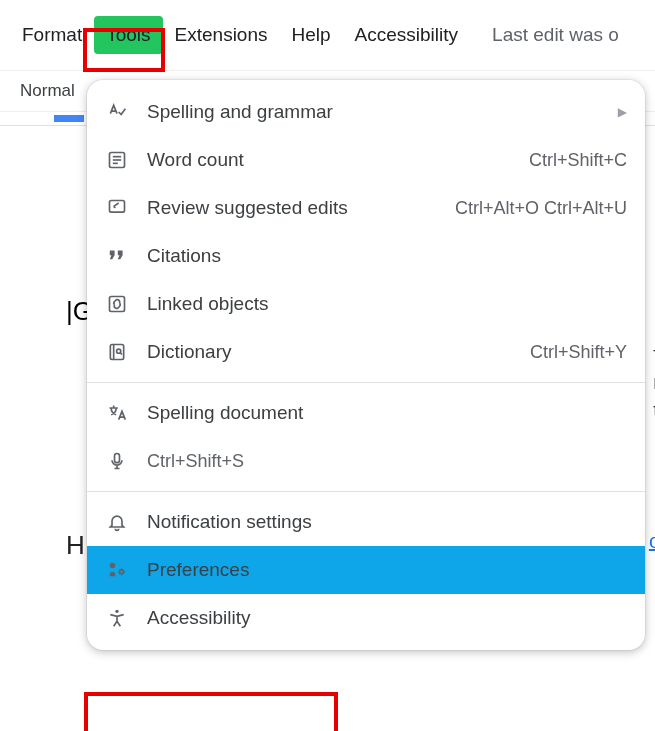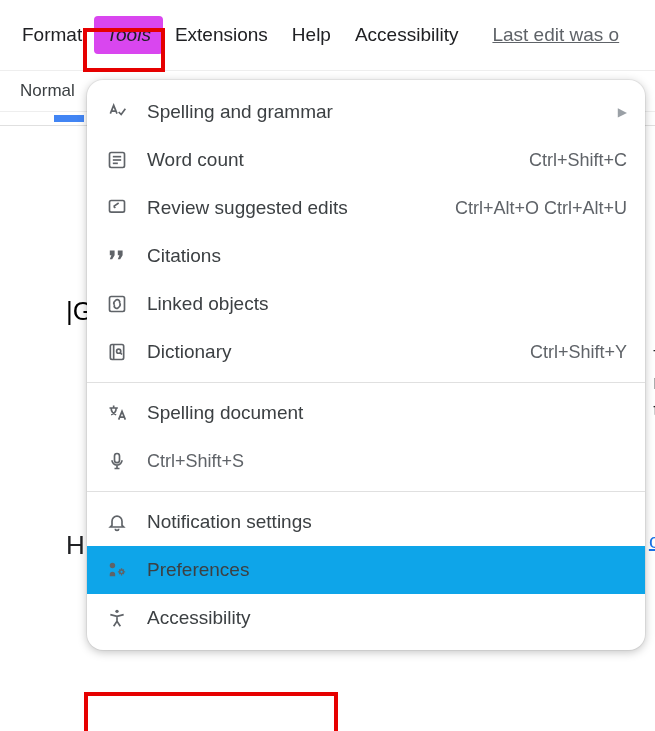--- a/index.html
+++ b/index.html
@@ -20,37 +20,35 @@
       position: relative;
     }
     .menu-item {
       font-size: 19px;
       color: #202124;
       padding: 8px 12px;
       cursor: pointer;
       border-radius: 4px;
     }
     .menu-item.active {
-      background: #d946ef;
-      font-style: italic;
+      background: #22c55e;
     }
     .tools-highlight {
       position: absolute;
       border: 4px solid #e60000;
       top: 28px;
       left: 83px;
       width: 82px;
       height: 44px;
       pointer-events: none;
       z-index: 50;
     }
     .last-edit {
       font-size: 19px;
       color: #5f6368;
-      text-decoration: underline;
       margin-left: 22px;
       white-space: nowrap;
       cursor: pointer;
     }
     .toolbar-row {
       display: flex;
       align-items: center;
       padding-left: 20px;
       height: 42px;
       border-top: 1px solid #eee;

